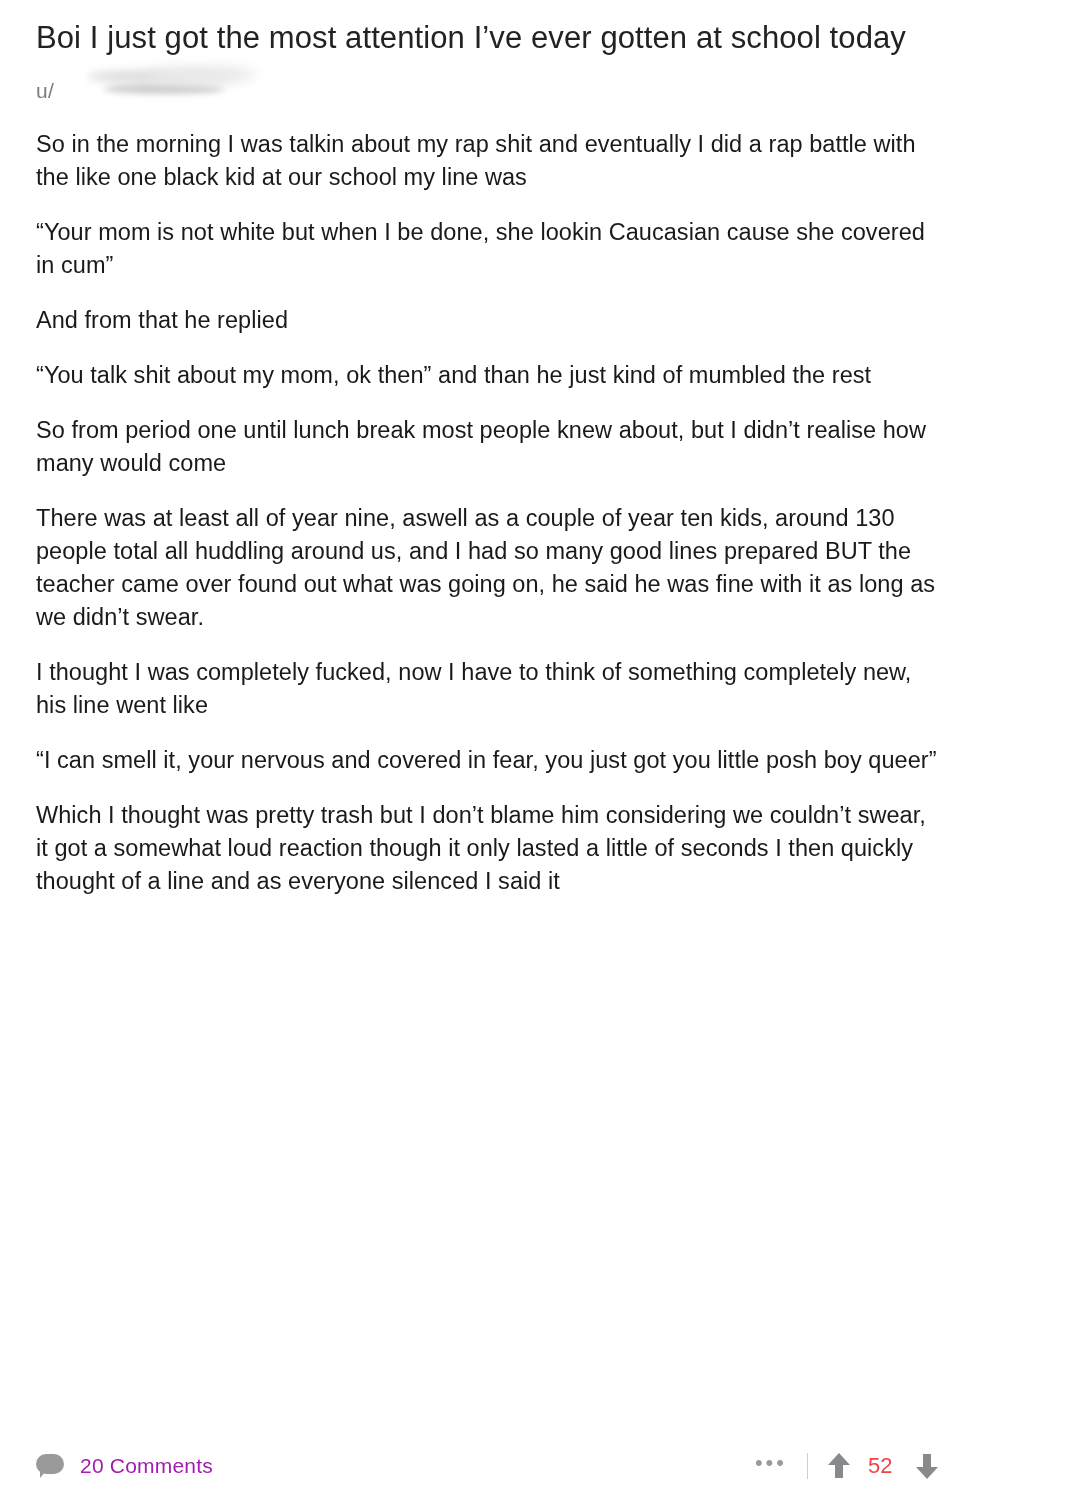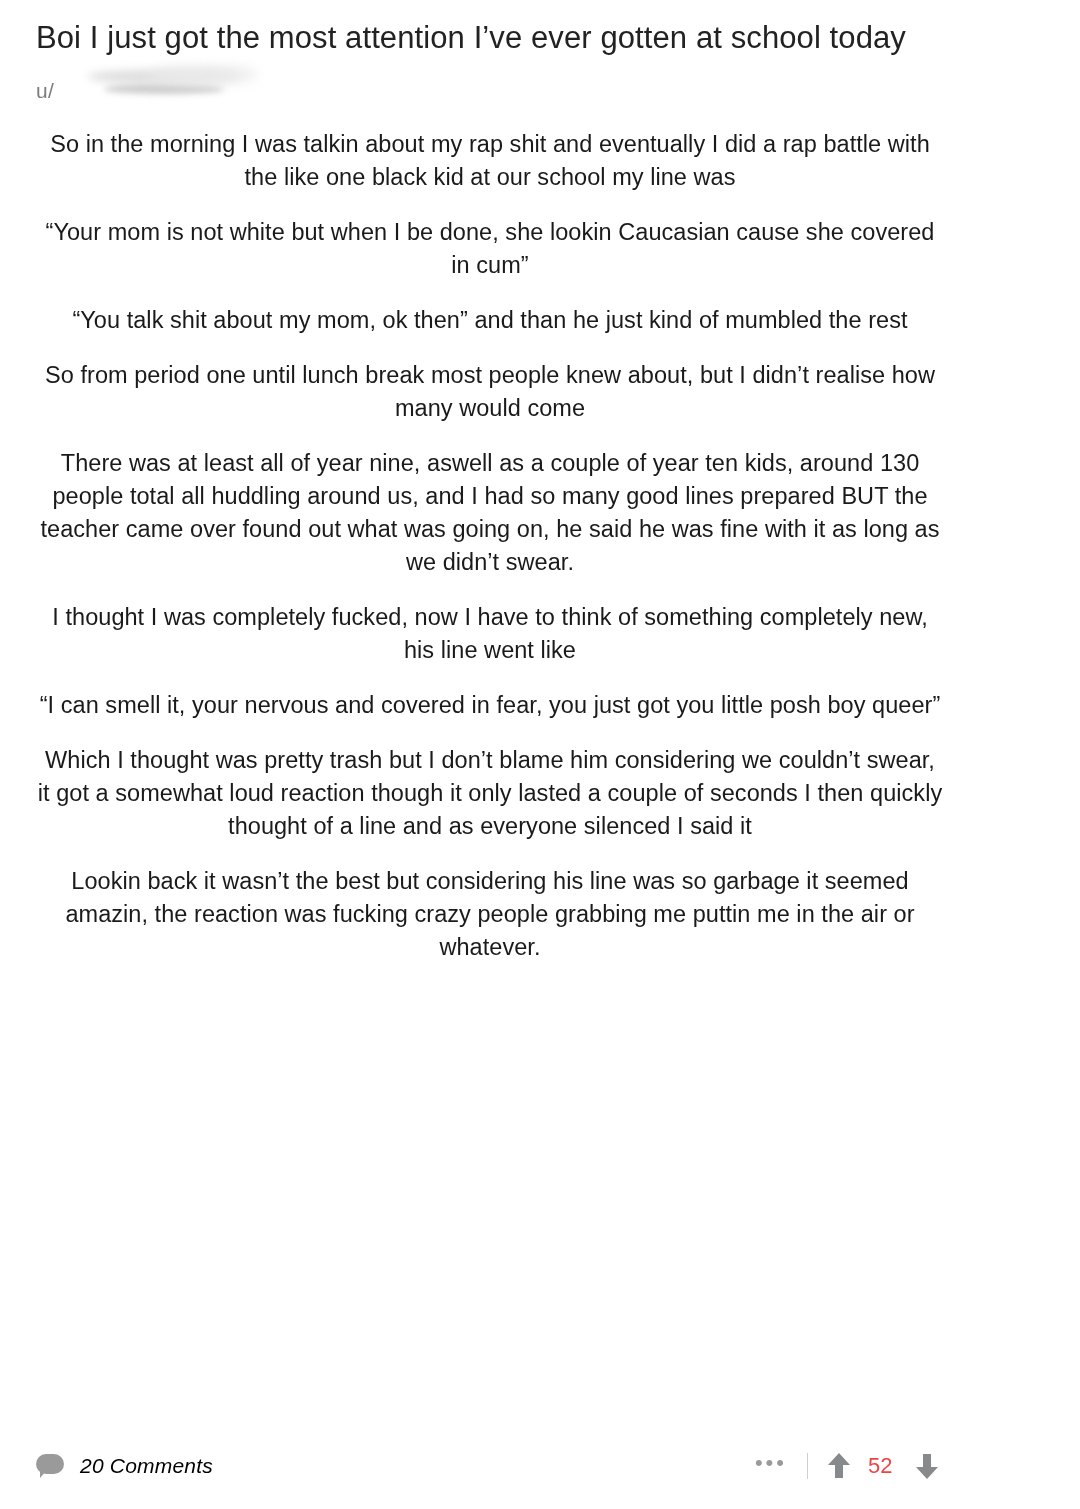--- a/index.html
+++ b/index.html
@@ -93,21 +93,20 @@
   .post-body {
     flex: 1 1 auto;
     padding-top: 14px;
   }
   .post-body p {
     font-size: 23.5px;
     line-height: 33px;
     margin: 0 0 22px 0;
     color: #1a1a1b;
     letter-spacing: 0.05px;
-    text-align: center;
   }
   .footer {
     height: 86px;
     display: flex;
     align-items: center;
     justify-content: space-between;
     padding-right: 6px;
     color: #878a8c;
   }
   .footer-left {
@@ -133,23 +132,22 @@
     position: absolute;
     left: 4px;
     top: 16px;
     width: 0; height: 0;
     border-left: 7px solid #9a9a9a;
     border-bottom: 8px solid transparent;
     border-top: 0;
   }
   .comments-label {
     font-size: 21px;
-    color: #000000;
+    color: #a21caf;
     letter-spacing: 0.2px;
-    font-style: italic;
   }
   .footer-right {
     display: flex;
     align-items: center;
     gap: 18px;
   }
   .dots {
     font-size: 22px;
     color: #9a9a9a;
     letter-spacing: 3px;
@@ -216,27 +214,27 @@
       <span class="s1"></span>
       <span class="s2"></span>
       <span class="s3"></span>
       <span class="s4"></span>
     </span>
   </div>
 
   <div class="post-body">
     <p>So in the morning I was talkin about my rap shit and eventually I did a rap battle with the like one black kid at our school my line was</p>
     <p>“Your mom is not white but when I be done, she lookin Caucasian cause she covered in cum”</p>
+    <p>And from that he replied</p>
     <p>“You talk shit about my mom, ok then” and than he just kind of mumbled the rest</p>
     <p>So from period one until lunch break most people knew about, but I didn’t realise how many would come</p>
     <p>There was at least all of year nine, aswell as a couple of year ten kids, around 130 people total all huddling around us, and I had so many good lines prepared BUT the teacher came over found out what was going on, he said he was fine with it as long as we didn’t swear.</p>
     <p>I thought I was completely fucked, now I have to think of something completely new, his line went like</p>
     <p>“I can smell it, your nervous and covered in fear, you just got you little posh boy queer”</p>
-    <p>Which I thought was pretty trash but I don’t blame him considering we couldn’t swear, it got a somewhat loud reaction though it only lasted a couple of seconds I then quickly thought of a line and as everyone silenced I said it</p>
-    <p>Lookin back it wasn’t the best but considering his line was so garbage it seemed amazin, the reaction was fucking crazy people grabbing me puttin me in the air or whatever.</p>
+    <p>Which I thought was pretty trash but I don’t blame him considering we couldn’t swear, it got a somewhat loud reaction though it only lasted a little of seconds I then quickly thought of a line and as everyone silenced I said it</p>
   </div>
 
   <div class="footer">
     <div class="footer-left">
       <span class="comment-icon">
         <span class="bubble"></span>
         <span class="tail"></span>
       </span>
       <span class="comments-label">20 Comments</span>
     </div>

